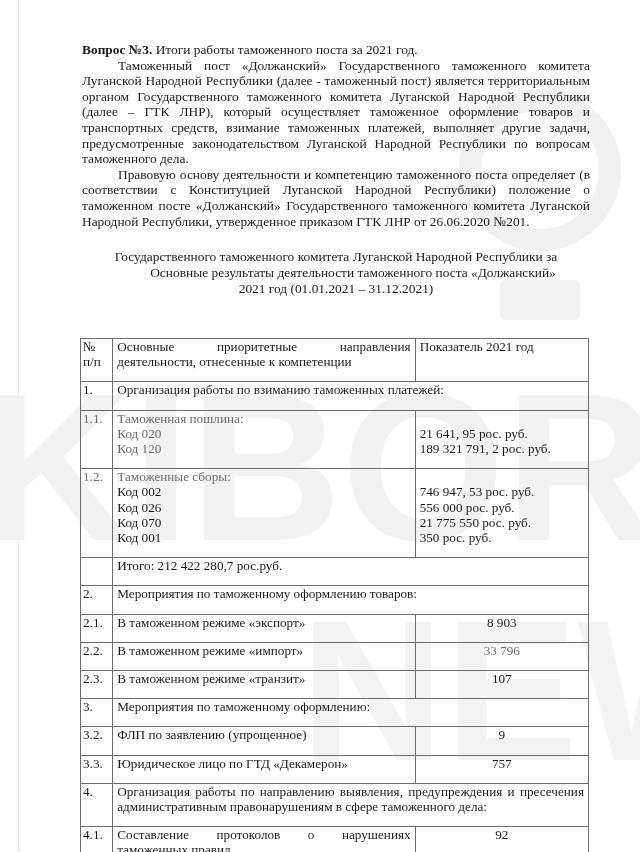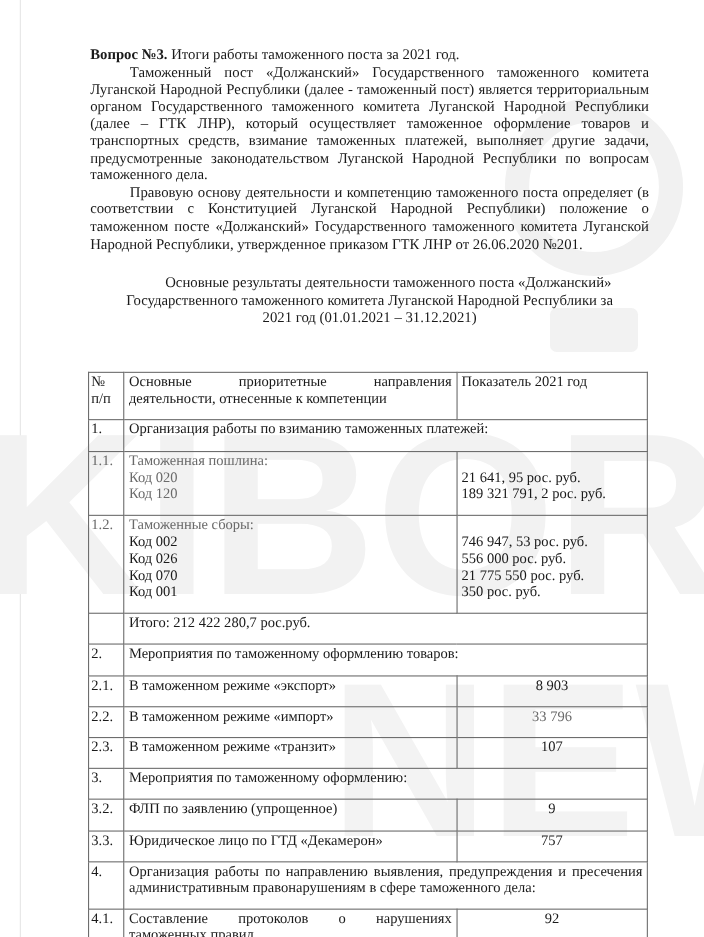--- a/index.html
+++ b/index.html
@@ -42,22 +42,22 @@
 </svg>
 
 <div class="doc">
   <p class="p title-line">
     <b>Вопрос №3.</b>
     <span>Итоги работы таможенного поста за 2021 год.</span>
   </p>
   <p class="p indent">Таможенный пост «Должанский» Государственного таможенного комитета Луганской Народной Республики (далее - таможенный пост) является территориальным органом Государственного таможенного комитета Луганской Народной Республики (далее – ГТК ЛНР), который осуществляет таможенное оформление товаров и транспортных средств, взимание таможенных платежей, выполняет другие задачи, предусмотренные законодательством Луганской Народной Республики по вопросам таможенного дела.</p>
   <p class="p indent">Правовую основу деятельности и компетенцию таможенного поста определяет (в соответствии с Конституцией Луганской Народной Республики) положение о таможенном посте «Должанский» Государственного таможенного комитета Луганской Народной Республики, утвержденное приказом ГТК ЛНР от 26.06.2020 №201.</p>
   <div class="caption">
+    <div>Государственного таможенного комитета Луганской Народной Республики за</div>
     <div style="padding-left:34px;">Основные результаты деятельности таможенного поста «Должанский»</div>
-    <div>Государственного таможенного комитета Луганской Народной Республики за</div>
     <div>2021 год (01.01.2021 – 31.12.2021)</div>
   </div>
 </div>
 
 <table class="res">
   <tbody>
       <tr>
     <td class="num">№ п/п</td>
     <td class="desc just">Основные приоритетные направления деятельности, отнесенные к компетенции</td>
     <td class="val">Показатель 2021 год</td>

